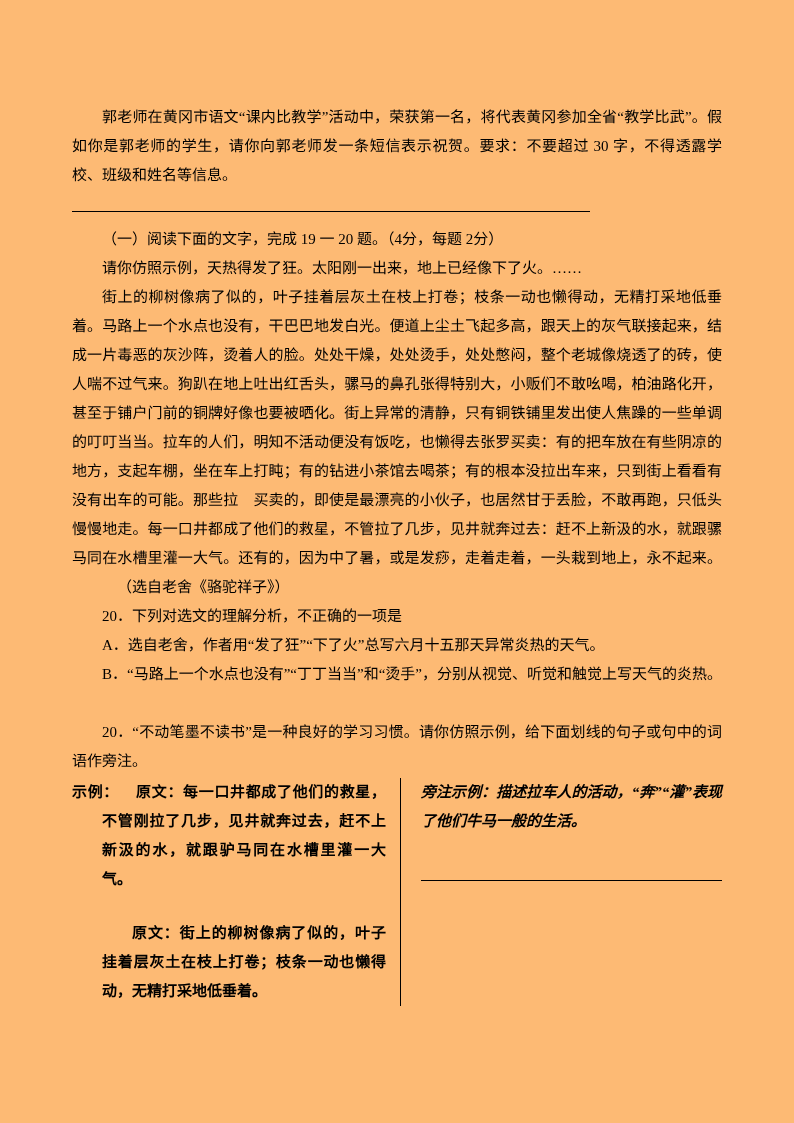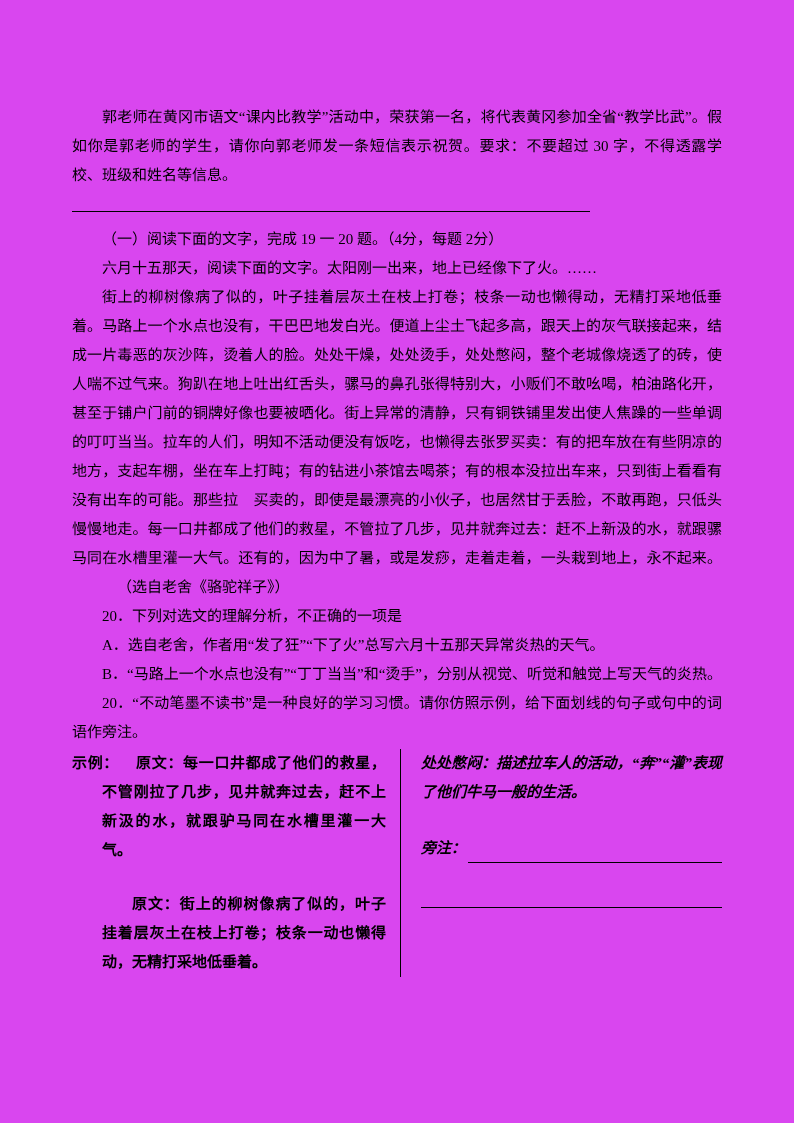--- a/index.html
+++ b/index.html
@@ -1,28 +1,28 @@
 <!DOCTYPE html>
 <html lang="zh-CN"><head>
 <meta charset="utf-8">
 <style>
   * { box-sizing: border-box; }
   html, body { margin: 0; padding: 0; background: #ffffff; }
   .page {
-    width: 794px; height: 1123px; margin: 0 auto; background: #d946ef;
+    width: 794px; height: 1123px; margin: 0 auto; background: #fdba74;
     padding: 103px 72px 0 72px;
     font-family: "Liberation Serif", "DejaVu Serif", serif;
     font-size: 15px; line-height: 29px; color: #000;
     overflow: hidden; position: relative;
   }
   p { margin: 0; text-align: justify; }
   .indent { text-indent: 2em; }
   .answer-line { border-bottom: 1px solid #000; width: 518px; height: 0; margin: 21px 0 13px 0; }
   .source { margin-left: 3.5em; white-space: nowrap; }
-  .q20 { }
+  .q20 { margin-top: 29px; }
   .columns { display: flex; margin-top: 2px; }
   .col-left { width: 328px; padding-right: 14px; font-weight: bold; }
   .v-divider { width: 1px; background: #000; flex: none; }
   .col-right { flex: 1; padding-left: 20px; font-weight: bold; font-style: italic; }
   .hang { padding-left: 2em; text-indent: -2em; }
   .indent2 { padding-left: 2em; text-indent: 2em; margin-top: 25px; }
   .spacer { display: inline-block; width: 1.1em; }
   .blank-row { display: flex; align-items: flex-end; margin-top: 27px; }
   .blank-label { white-space: nowrap; }
   .ul-fill { flex: 1; border-bottom: 1px solid #000; height: 20px; margin-left: 2px; }
@@ -32,39 +32,35 @@
 <body>
 
 <div class="page">
 
   <p class="indent">郭老师在黄冈市语文“课内比教学”活动中，荣获第一名，将代表黄冈参加全省“教学比武”。假如你是郭老师的学生，请你向郭老师发一条短信表示祝贺。要求：不要超过 30 字，不得透露学校、班级和姓名等信息。</p>
 
   <div class="answer-line"></div>
 
   <p class="indent">（一）阅读下面的文字，完成 19 一 20 题。（4分，每题 2分）</p>
 
-  <p class="indent">六月十五那天，阅读下面的文字。太阳刚一出来，地上已经像下了火。……</p>
+  <p class="indent">请你仿照示例，天热得发了狂。太阳刚一出来，地上已经像下了火。……</p>
 
   <p class="indent"><span>街上的柳树像病了似的，叶子挂着层灰土在枝上打卷；枝条一动也懒得动，无精打采地低垂着。马路上一个水点也没有，干巴巴地发白光。便道上尘土飞起多高，跟天上的灰气联接起来，结成一片毒恶的灰沙阵，烫着人的脸。处处干燥，处处烫手，处处憋闷，整个老城像烧透了的砖，使人喘不过气来。狗趴在地上吐出红舌头，骡马的鼻孔张得特别大，小贩们不敢吆喝，柏油路化开，甚至于铺户门前的铜牌好像也要被晒化。街上异常的清静，只有铜铁铺里发出使人焦躁的一些单调的叮叮当当。拉车的人们，明知不活动便没有饭吃，也懒得去张罗买卖：有的把车放在有些阴凉的地方，支起车棚，坐在车上打盹；有的钻进小茶馆去喝茶；有的根本没拉出车来，只到街上看看有没有出车的可能。那些拉　买卖的，即使是最漂亮的小伙子，也居然甘于丢脸，不敢再跑，只低头慢慢地走。每一口井都成了他们的救星，不管拉了几步，见井就奔过去：赶不上新汲的水，就跟骡马同在水槽里灌一大气。还有的，因为中了暑，或是发痧，走着走着，一头栽到地上，永不起来。</span><span class="source">（选自老舍《骆驼祥子》）</span></p>
 
   <p class="indent">20．下列对选文的理解分析，不正确的一项是</p>
   <p class="indent">A．选自老舍，作者用“发了狂”“下了火”总写六月十五那天异常炎热的天气。</p>
   <p class="indent">B．“马路上一个水点也没有”“丁丁当当”和“烫手”，分别从视觉、听觉和触觉上写天气的炎热。</p>
 
   <p class="indent q20">20．“不动笔墨不读书”是一种良好的学习习惯。请你仿照示例，给下面划线的句子或句中的词语作旁注。</p>
 
   <div class="columns">
     <div class="col-left">
       <p class="hang"><span>示例：</span><span class="spacer"></span><span>原文：</span><span>每一口井都成了他们的救星，不管刚拉了几步，见井就奔过去，赶不上新汲的水，就跟驴马同在水槽里灌一大气。</span></p>
       <p class="indent2"><span>原文：</span><span>街上的柳树像病了似的，叶子挂着层灰土在枝上打卷；枝条一动也懒得动，无精打采地低垂着。</span></p>
     </div>
     <div class="v-divider"></div>
     <div class="col-right">
-      <p>处处憋闷：描述拉车人的活动，“奔”“灌”表现了他们牛马一般的生活。</p>
-      <div class="blank-row">
-        <span class="blank-label">旁注：</span>
-        <span class="ul-fill"></span>
-      </div>
+      <p>旁注示例：描述拉车人的活动，“奔”“灌”表现了他们牛马一般的生活。</p>
       <div class="ul-full"></div>
     </div>
   </div>
 
 </div>
 
 </body></html>

